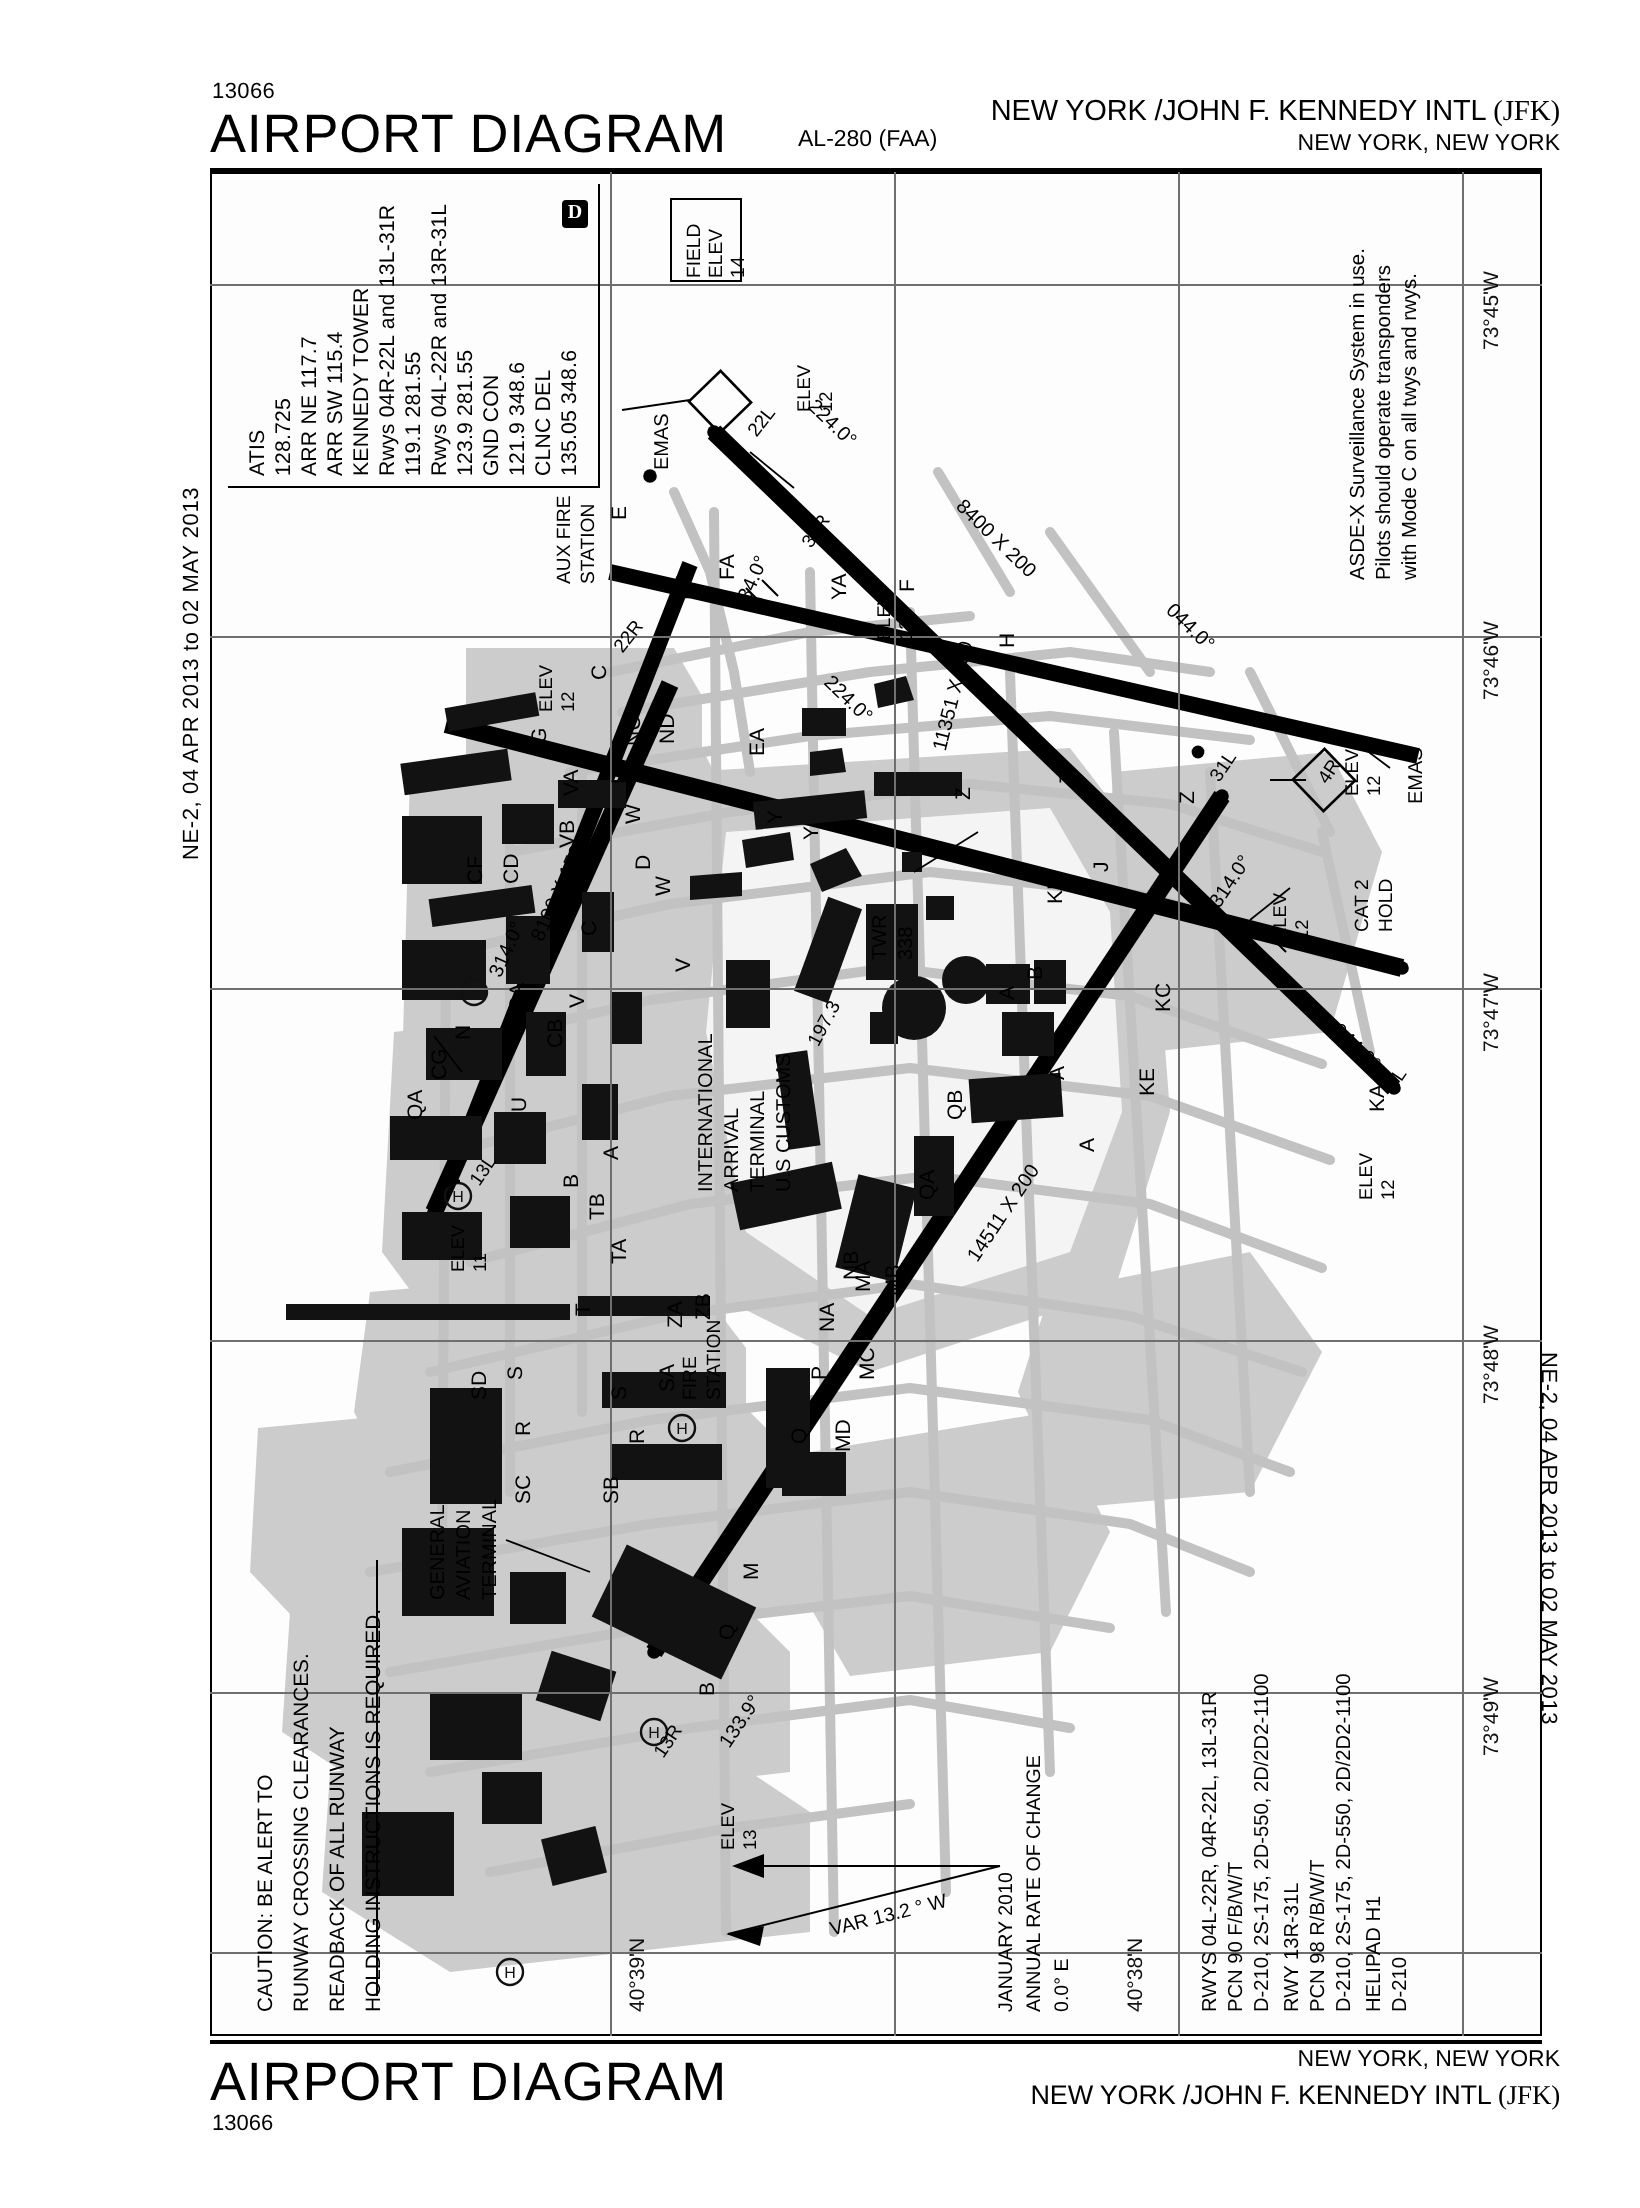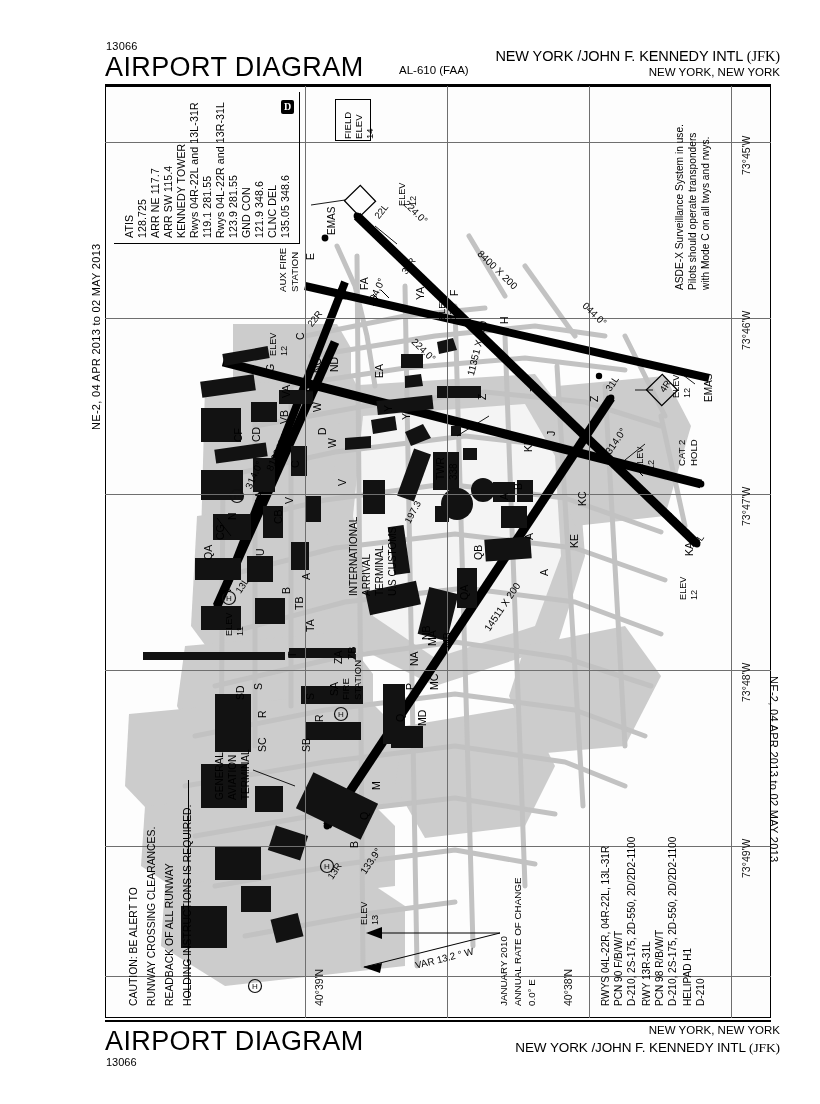--- a/index.html
+++ b/index.html
@@ -71,21 +71,21 @@
   
   .rwydata{position:absolute;font-size:10.1px;white-space:nowrap;}
 </style>
 </head>
 <body>
 
 <div class="page">
 
   <div class="abs" id="chart-number-top">13066</div>
   <div class="abs" id="title-top">AIRPORT DIAGRAM</div>
-  <div class="abs" id="al-code">AL-610 (FAA)</div>
+  <div class="abs" id="al-code">AL-280 (FAA)</div>
   <div class="abs" id="apt-name-top">
     <span>NEW YORK /JOHN F. KENNEDY INTL</span>
     <span class="jfkserif">(JFK)</span>
   </div>
   <div class="abs" id="apt-city-top">NEW YORK, NEW YORK</div>
   <div class="thinline" id="frame-top-rule"></div>
 
   <div class="abs" id="map-plate">
     <svg width="666" height="932" viewBox="0 0 666 932">
       <defs>

